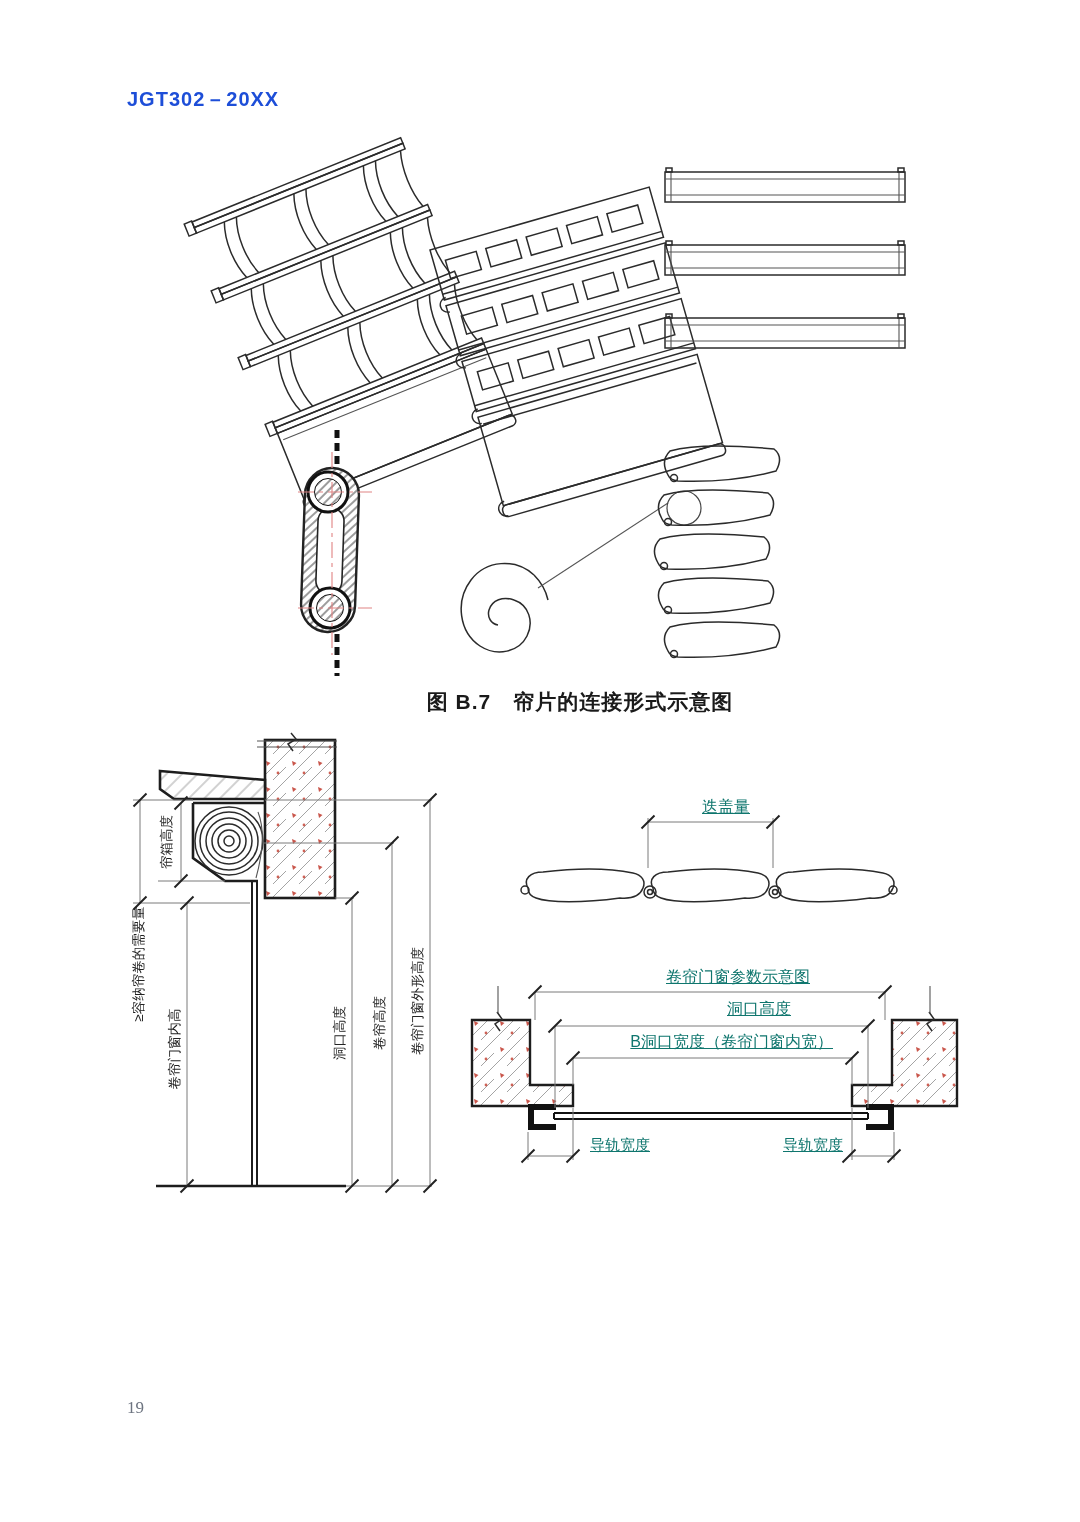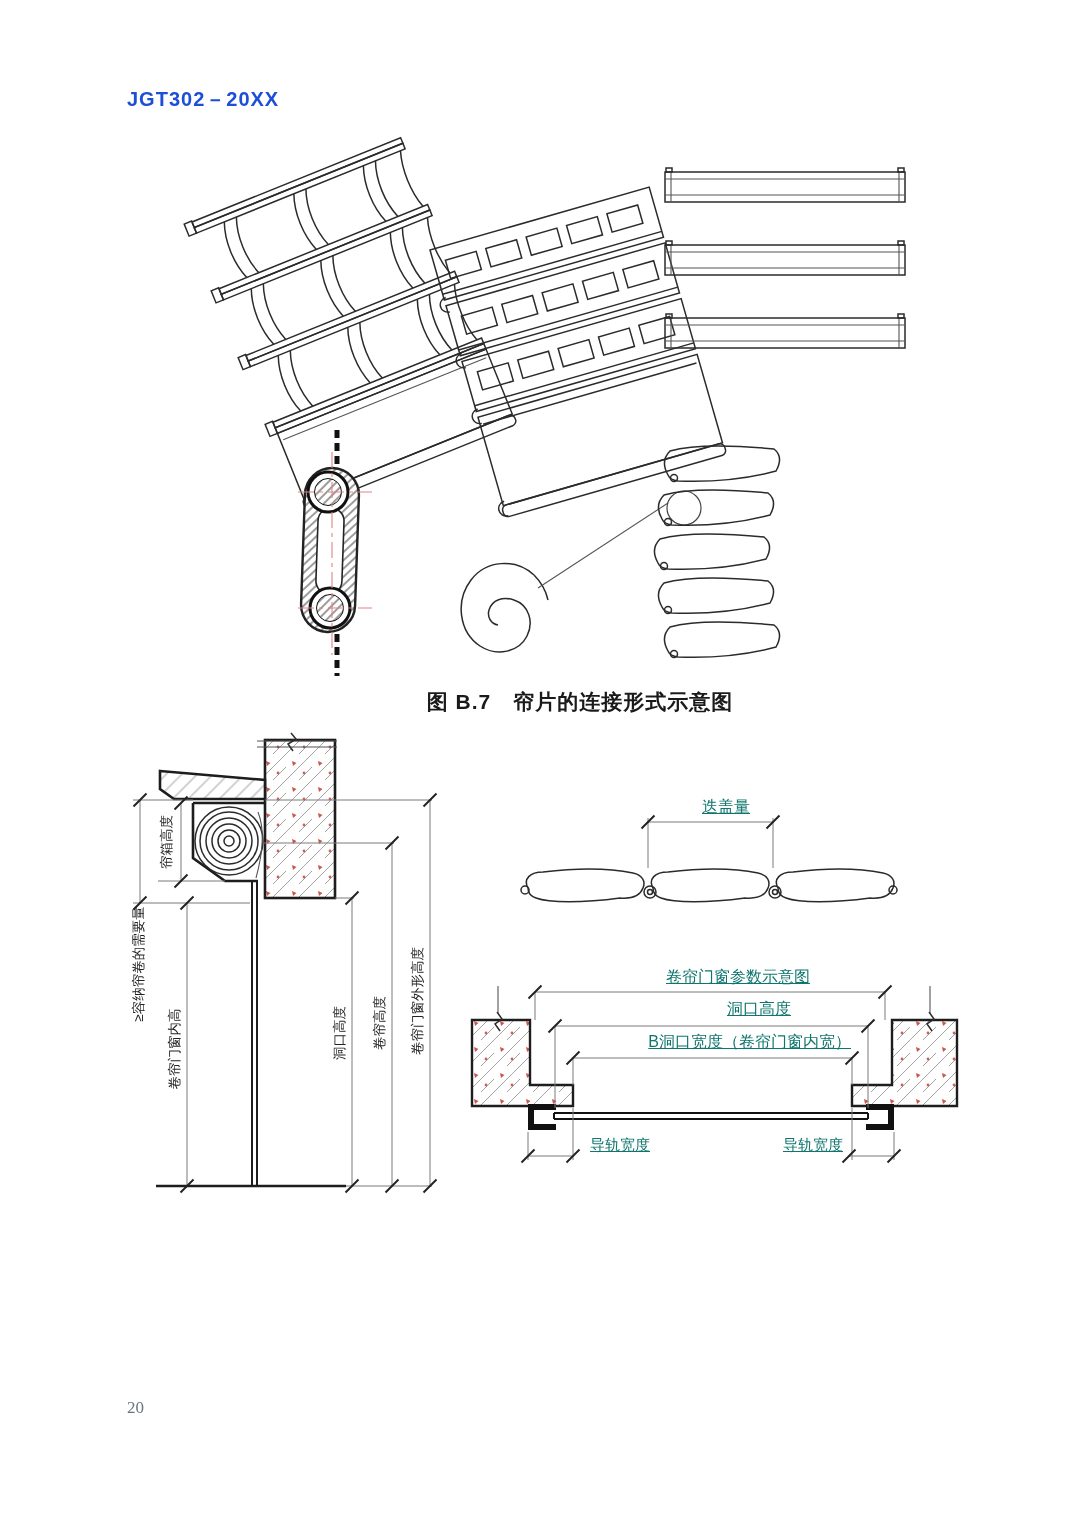--- a/index.html
+++ b/index.html
@@ -318,19 +318,19 @@
 <div class="vlab" style="left:74px;top:956px;width:130px;">≥容纳帘卷的需要量</div>
 <div class="vlab" style="left:137px;top:834px;width:60px;">帘箱高度</div>
 <div class="vlab" style="left:133px;top:1041px;width:84px;">卷帘门窗内高</div>
 <div class="vlab" style="left:311px;top:1025px;width:58px;">洞口高度</div>
 <div class="vlab" style="left:351px;top:1015px;width:58px;">卷帘高度</div>
 <div class="vlab" style="left:362px;top:993px;width:112px;">卷帘门窗外形高度</div>
 
 <div class="hlab" style="left:670px;top:797px;width:80px;">迭盖量</div>
 <div class="hlab" style="left:610px;top:967px;width:200px;">卷帘门窗参数示意图</div>
 <div class="hlab" style="left:631px;top:999px;width:160px;">洞口高度</div>
-<div class="hlab" style="left:571px;top:1032px;width:280px;">B洞口宽度（卷帘门窗内宽）</div>
+<div class="hlab" style="left:553px;top:1032px;width:280px;">B洞口宽度（卷帘门窗内宽）</div>
 <div class="hlab" style="left:580px;top:1136px;width:70px;font-size:15px;">导轨宽度</div>
 <div class="hlab" style="left:773px;top:1136px;width:70px;font-size:15px;">导轨宽度</div>
 
-<div class="pgnum">20</div>
+<div class="pgnum">19</div>
 
 </div>
 
 </body></html>

